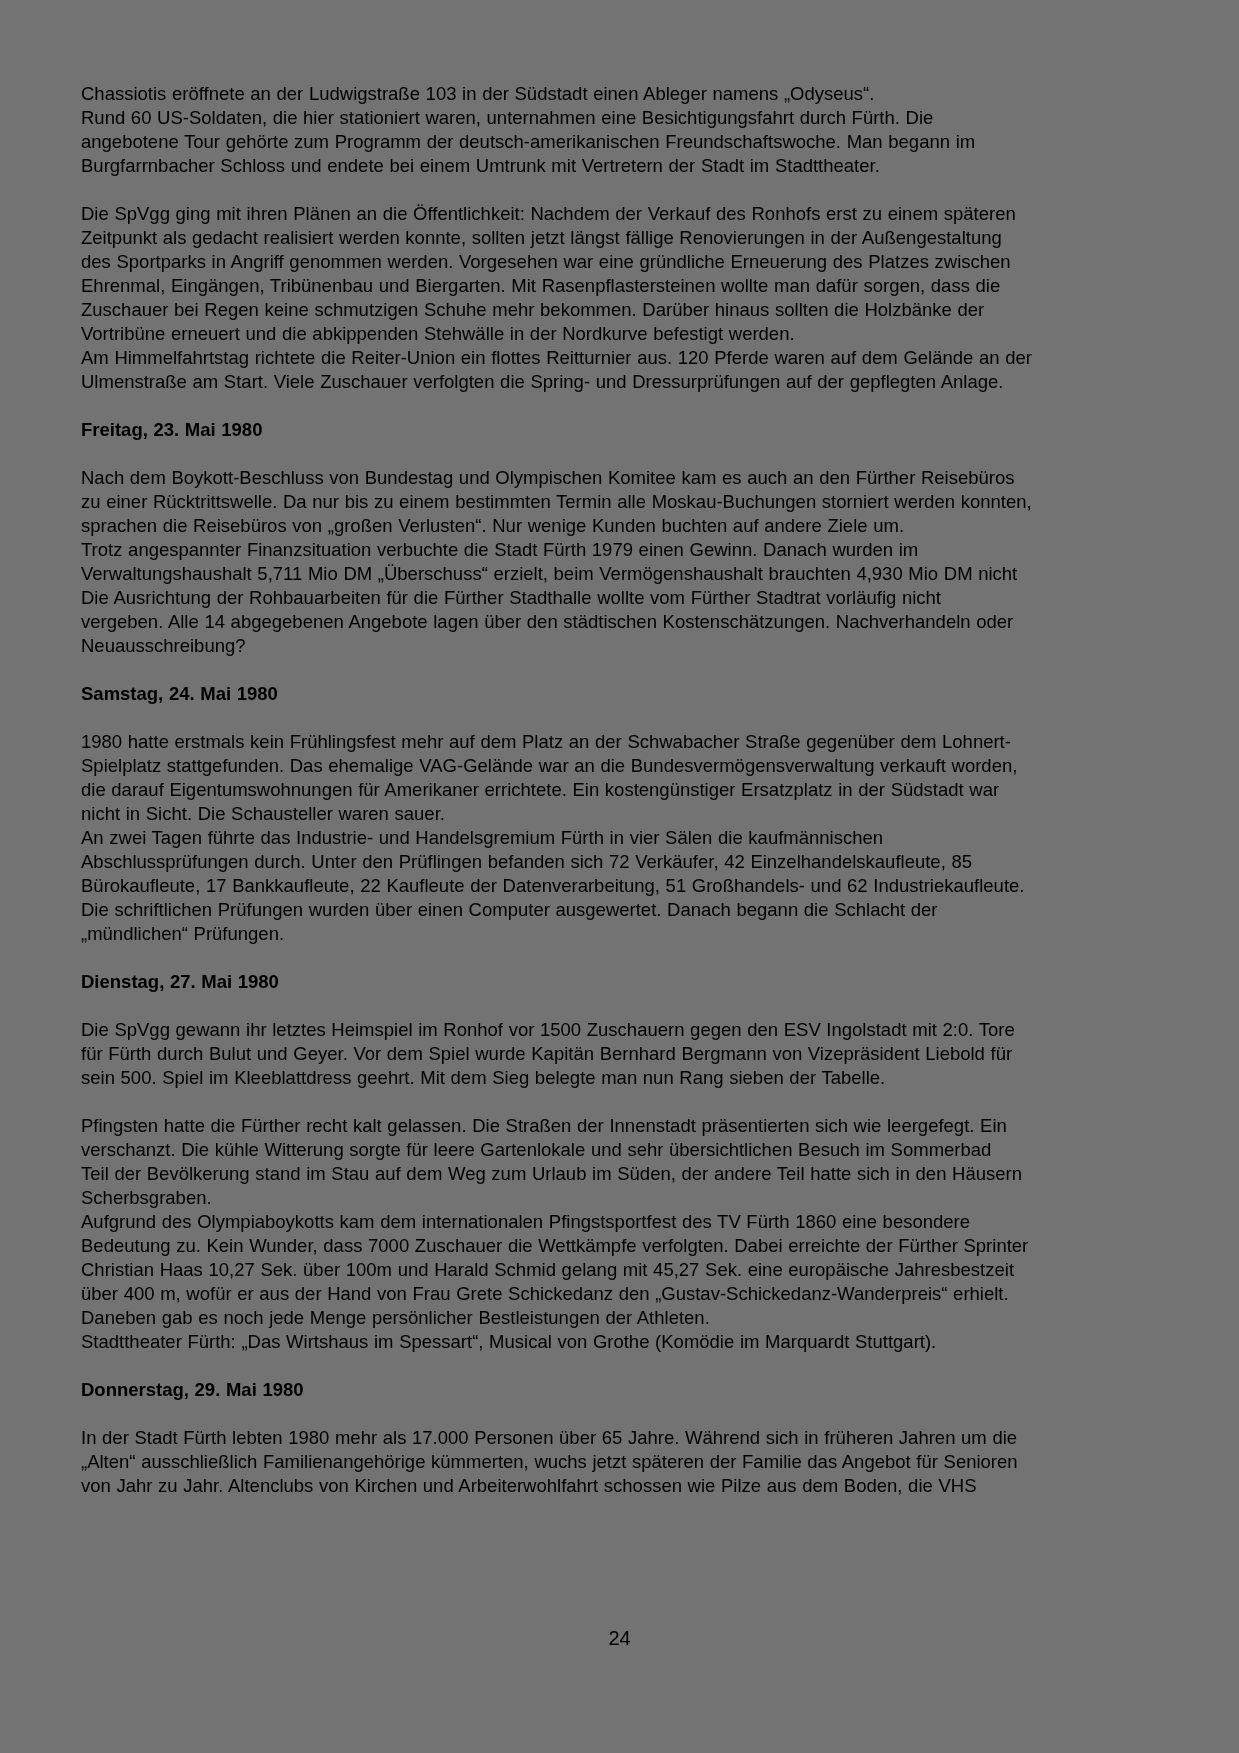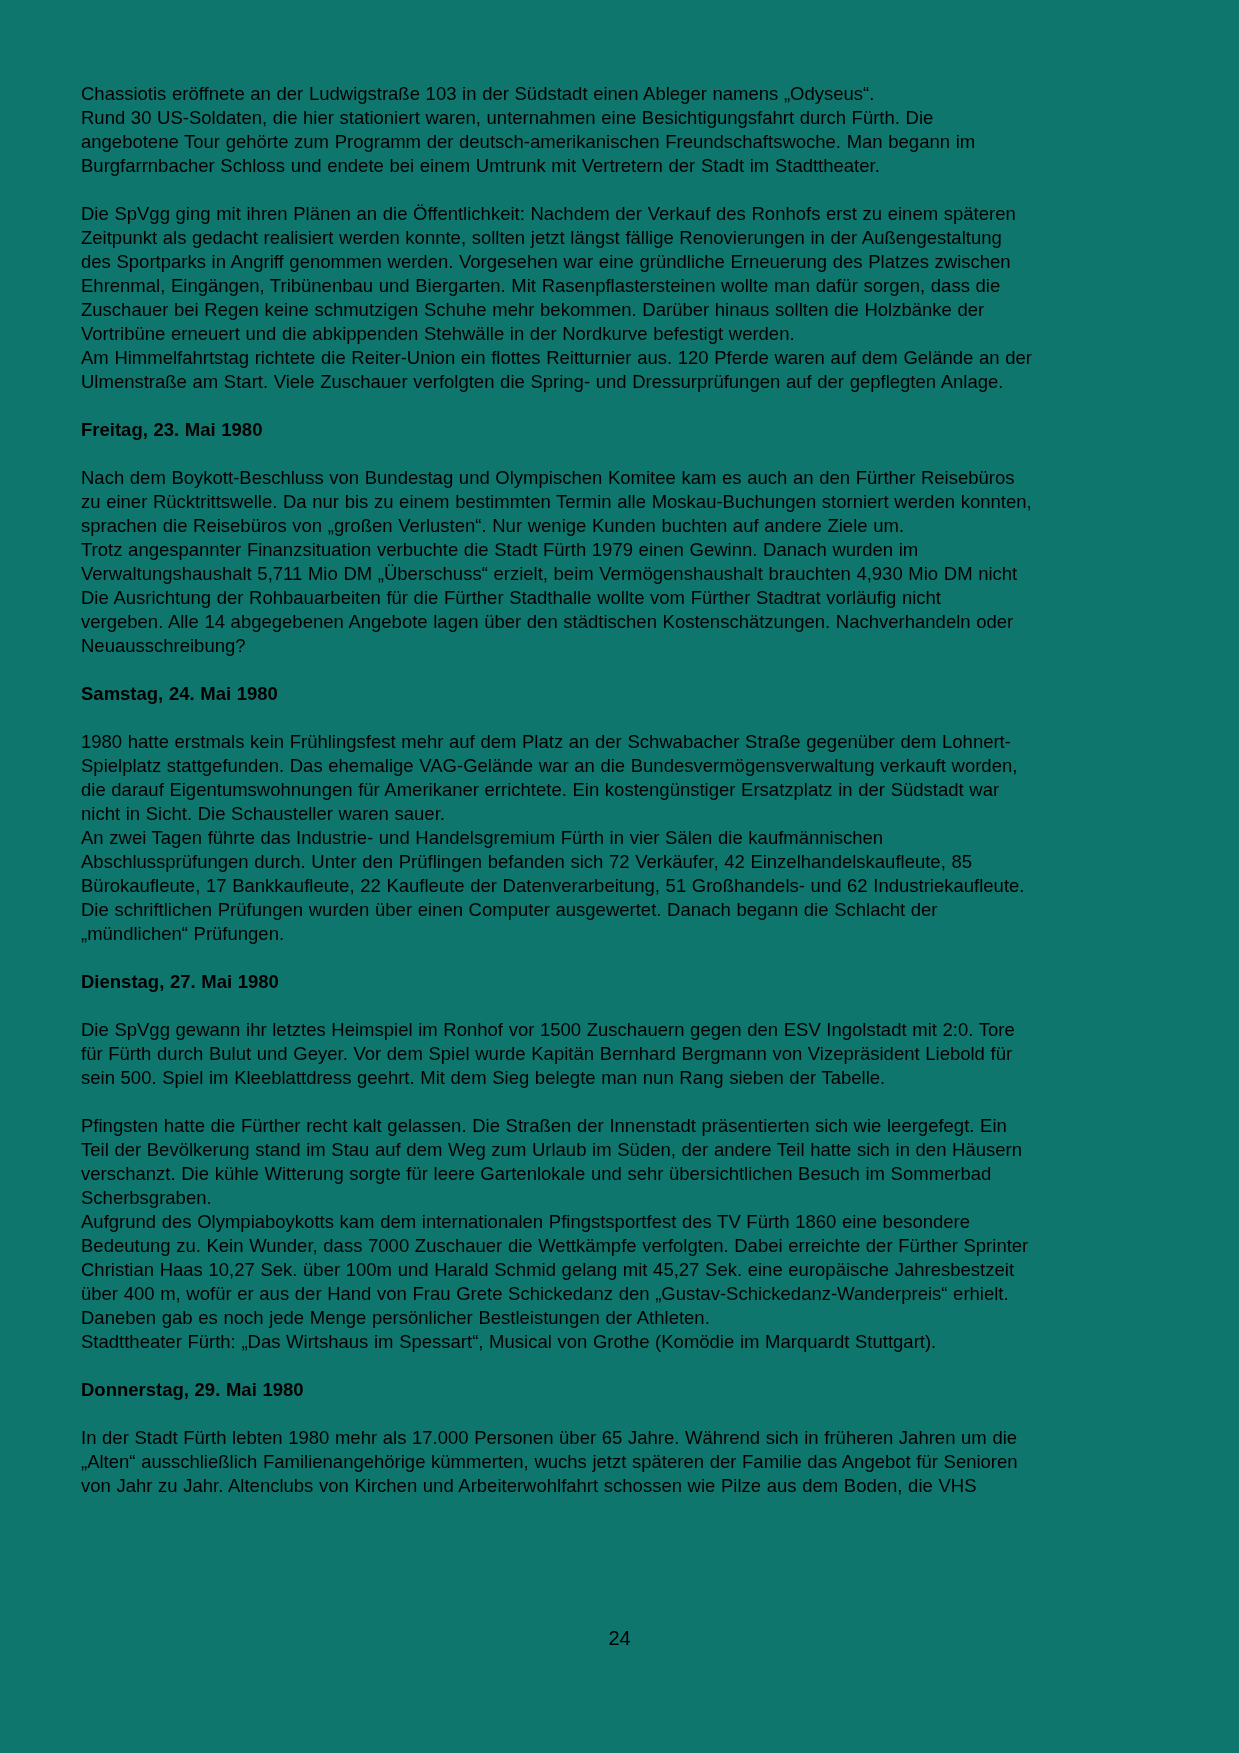--- a/index.html
+++ b/index.html
@@ -5,21 +5,21 @@
 <style>
   html, body {
     margin: 0;
     padding: 0;
     background: #ffffff;
   }
   .page {
     position: relative;
     width: 1239px;
     height: 1753px;
-    background: #0f766e;
+    background: #737373;
     color: #000000;
     font-family: "Liberation Sans", "DejaVu Sans", sans-serif;
     overflow: hidden;
   }
   .content {
     position: absolute;
     left: 81px;
     top: 82px;
     width: 1095px;
     font-size: 18.5px;
@@ -49,21 +49,21 @@
     color: #000000;
   }
 </style>
 </head>
 <body>
 
 <div class="page">
   <div class="content" id="document-content">
       <div class="paragraph">
         <div class="line">Chassiotis eröffnete an der Ludwigstraße 103 in der Südstadt einen Ableger namens „Odyseus“.</div>
-        <div class="line">Rund 30 US-Soldaten, die hier stationiert waren, unternahmen eine Besichtigungsfahrt durch Fürth. Die</div>
+        <div class="line">Rund 60 US-Soldaten, die hier stationiert waren, unternahmen eine Besichtigungsfahrt durch Fürth. Die</div>
         <div class="line">angebotene Tour gehörte zum Programm der deutsch-amerikanischen Freundschaftswoche. Man begann im</div>
         <div class="line">Burgfarrnbacher Schloss und endete bei einem Umtrunk mit Vertretern der Stadt im Stadttheater.</div>
       </div>
       <div class="paragraph">
         <div class="line">Die SpVgg ging mit ihren Plänen an die Öffentlichkeit: Nachdem der Verkauf des Ronhofs erst zu einem späteren</div>
         <div class="line">Zeitpunkt als gedacht realisiert werden konnte, sollten jetzt längst fällige Renovierungen in der Außengestaltung</div>
         <div class="line">des Sportparks in Angriff genommen werden. Vorgesehen war eine gründliche Erneuerung des Platzes zwischen</div>
         <div class="line">Ehrenmal, Eingängen, Tribünenbau und Biergarten. Mit Rasenpflastersteinen wollte man dafür sorgen, dass die</div>
         <div class="line">Zuschauer bei Regen keine schmutzigen Schuhe mehr bekommen. Darüber hinaus sollten die Holzbänke der</div>
         <div class="line">Vortribüne erneuert und die abkippenden Stehwälle in der Nordkurve befestigt werden.</div>
@@ -94,22 +94,22 @@
         <div class="line">„mündlichen“ Prüfungen.</div>
       </div>
       <div class="heading">Dienstag, 27. Mai 1980</div>
       <div class="paragraph">
         <div class="line">Die SpVgg gewann ihr letztes Heimspiel im Ronhof vor 1500 Zuschauern gegen den ESV Ingolstadt mit 2:0. Tore</div>
         <div class="line">für Fürth durch Bulut und Geyer. Vor dem Spiel wurde Kapitän Bernhard Bergmann von Vizepräsident Liebold für</div>
         <div class="line">sein 500. Spiel im Kleeblattdress geehrt. Mit dem Sieg belegte man nun Rang sieben der Tabelle.</div>
       </div>
       <div class="paragraph">
         <div class="line">Pfingsten hatte die Fürther recht kalt gelassen. Die Straßen der Innenstadt präsentierten sich wie leergefegt. Ein</div>
+        <div class="line">verschanzt. Die kühle Witterung sorgte für leere Gartenlokale und sehr übersichtlichen Besuch im Sommerbad</div>
         <div class="line">Teil der Bevölkerung stand im Stau auf dem Weg zum Urlaub im Süden, der andere Teil hatte sich in den Häusern</div>
-        <div class="line">verschanzt. Die kühle Witterung sorgte für leere Gartenlokale und sehr übersichtlichen Besuch im Sommerbad</div>
         <div class="line">Scherbsgraben.</div>
         <div class="line">Aufgrund des Olympiaboykotts kam dem internationalen Pfingstsportfest des TV Fürth 1860 eine besondere</div>
         <div class="line">Bedeutung zu. Kein Wunder, dass 7000 Zuschauer die Wettkämpfe verfolgten. Dabei erreichte der Fürther Sprinter</div>
         <div class="line">Christian Haas 10,27 Sek. über 100m und Harald Schmid gelang mit 45,27 Sek. eine europäische Jahresbestzeit</div>
         <div class="line">über 400 m, wofür er aus der Hand von Frau Grete Schickedanz den „Gustav-Schickedanz-Wanderpreis“ erhielt.</div>
         <div class="line">Daneben gab es noch jede Menge persönlicher Bestleistungen der Athleten.</div>
         <div class="line">Stadttheater Fürth: „Das Wirtshaus im Spessart“, Musical von Grothe (Komödie im Marquardt Stuttgart).</div>
       </div>
       <div class="heading">Donnerstag, 29. Mai 1980</div>
       <div class="paragraph">

